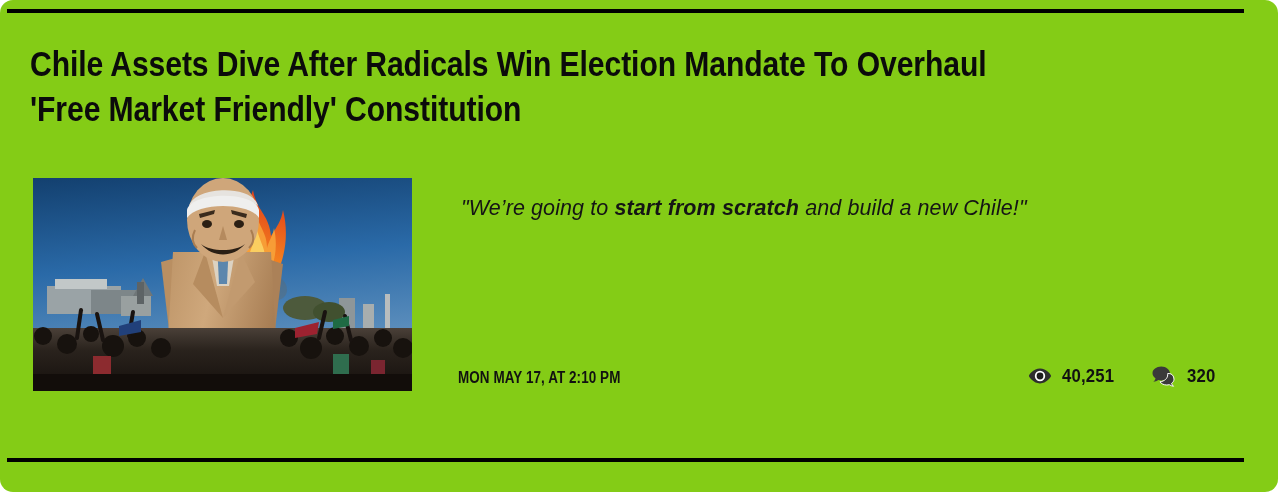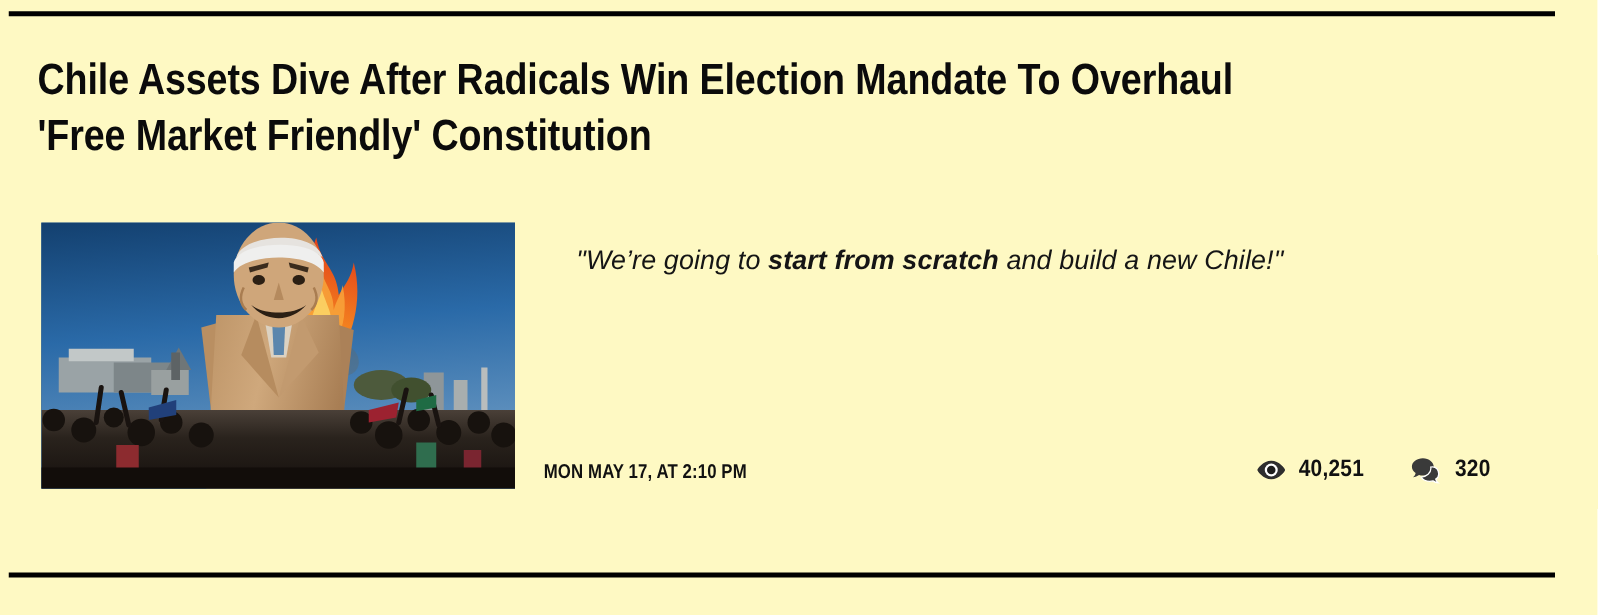--- a/index.html
+++ b/index.html
@@ -13,21 +13,22 @@
     height: 492px;
     font-family: "Liberation Sans", sans-serif;
     color: #111111;
     overflow: hidden;
   }
 
   .page {
     position: relative;
     width: 1278px;
     height: 492px;
-    background: #fef9c3;
+    background: #84cc16;
+    border-radius: 13px;
   }
 
   
   .rule {
     position: absolute;
     left: 7px;
     width: 1237px;
     height: 4px;
     background: #000000;
   }
@@ -90,21 +91,21 @@
     color: #151515;
     letter-spacing: 0.1px;
   }
   .quote b {
     font-weight: bold;
   }
 
   
   .meta-row {
     position: absolute;
-    left: 435px;
+    left: 458px;
     top: 190px;
     width: 761px;
     height: 24px;
   }
   .timestamp {
     position: absolute;
     left: 0;
     top: 0;
     font-family: "Liberation Sans Narrow", "Liberation Sans", sans-serif;
     font-size: 16px;

